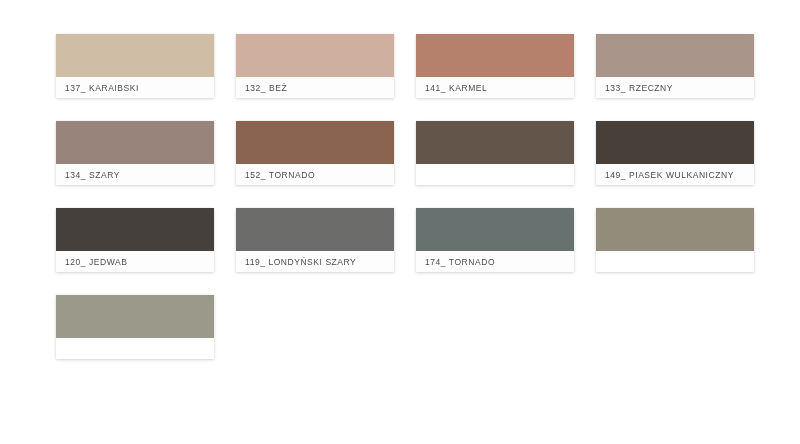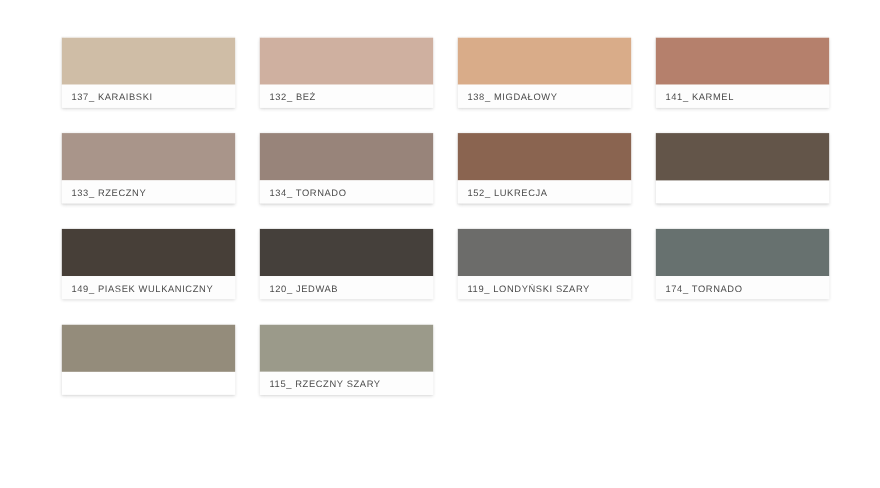--- a/index.html
+++ b/index.html
@@ -72,47 +72,41 @@
           <span class="swatch-label">137_ KARAIBSKI</span>
         </div>
       </div>
       <div class="swatch-card">
         <div class="swatch-color" style="background: rgb(207, 176, 160);"></div>
         <div class="swatch-label-area">
           <span class="swatch-label">132_ BEŻ</span>
         </div>
       </div>
       <div class="swatch-card">
-        <div class="swatch-color" style="background: rgb(217, 172, 137);"></div>
-        <div class="swatch-label-area">
-          <span class="swatch-label">138_ MIGDAŁOWY</span>
-        </div>
-      </div>
-      <div class="swatch-card">
         <div class="swatch-color" style="background: rgb(181, 128, 108);"></div>
         <div class="swatch-label-area">
           <span class="swatch-label">141_ KARMEL</span>
         </div>
       </div>
       <div class="swatch-card">
         <div class="swatch-color" style="background: rgb(169, 149, 138);"></div>
         <div class="swatch-label-area">
           <span class="swatch-label">133_ RZECZNY</span>
         </div>
       </div>
       <div class="swatch-card">
         <div class="swatch-color" style="background: rgb(152, 132, 122);"></div>
         <div class="swatch-label-area">
-          <span class="swatch-label">134_ TORNADO</span>
+          <span class="swatch-label">134_ SZARY</span>
         </div>
       </div>
       <div class="swatch-card">
         <div class="swatch-color" style="background: rgb(138, 100, 80);"></div>
         <div class="swatch-label-area">
-          <span class="swatch-label">152_ LUKRECJA</span>
+          <span class="swatch-label">152_ TORNADO</span>
         </div>
       </div>
       <div class="swatch-card">
         <div class="swatch-color" style="background: rgb(99, 85, 73);"></div>
       </div>
       <div class="swatch-card">
         <div class="swatch-color" style="background: rgb(71, 63, 56);"></div>
         <div class="swatch-label-area">
           <span class="swatch-label">149_ PIASEK WULKANICZNY</span>
         </div>
@@ -133,18 +127,15 @@
         <div class="swatch-color" style="background: rgb(103, 113, 111);"></div>
         <div class="swatch-label-area">
           <span class="swatch-label">174_ TORNADO</span>
         </div>
       </div>
       <div class="swatch-card">
         <div class="swatch-color" style="background: rgb(148, 140, 123);"></div>
       </div>
       <div class="swatch-card">
         <div class="swatch-color" style="background: rgb(155, 154, 138);"></div>
-        <div class="swatch-label-area">
-          <span class="swatch-label">115_ RZECZNY SZARY</span>
-        </div>
       </div>
     </div>
 </div>
 
 </body></html>

